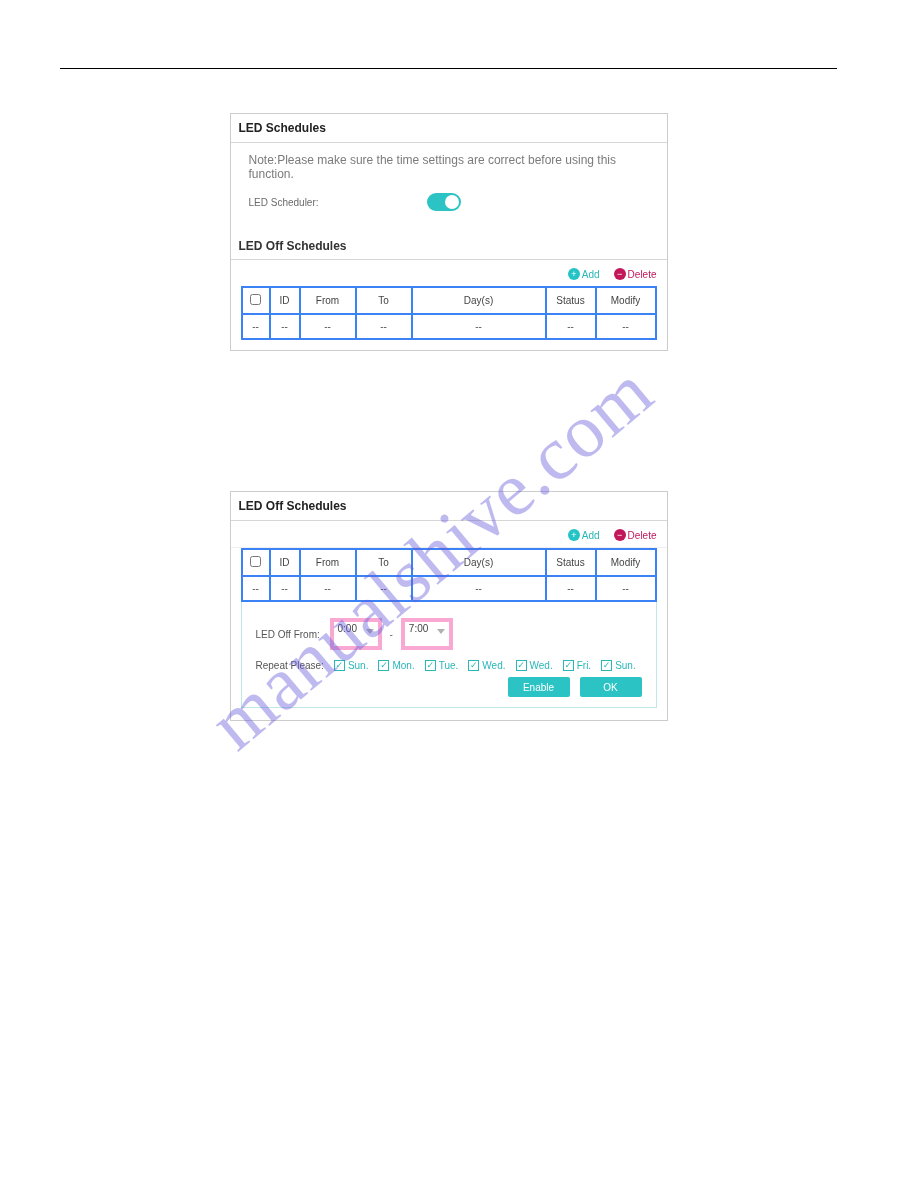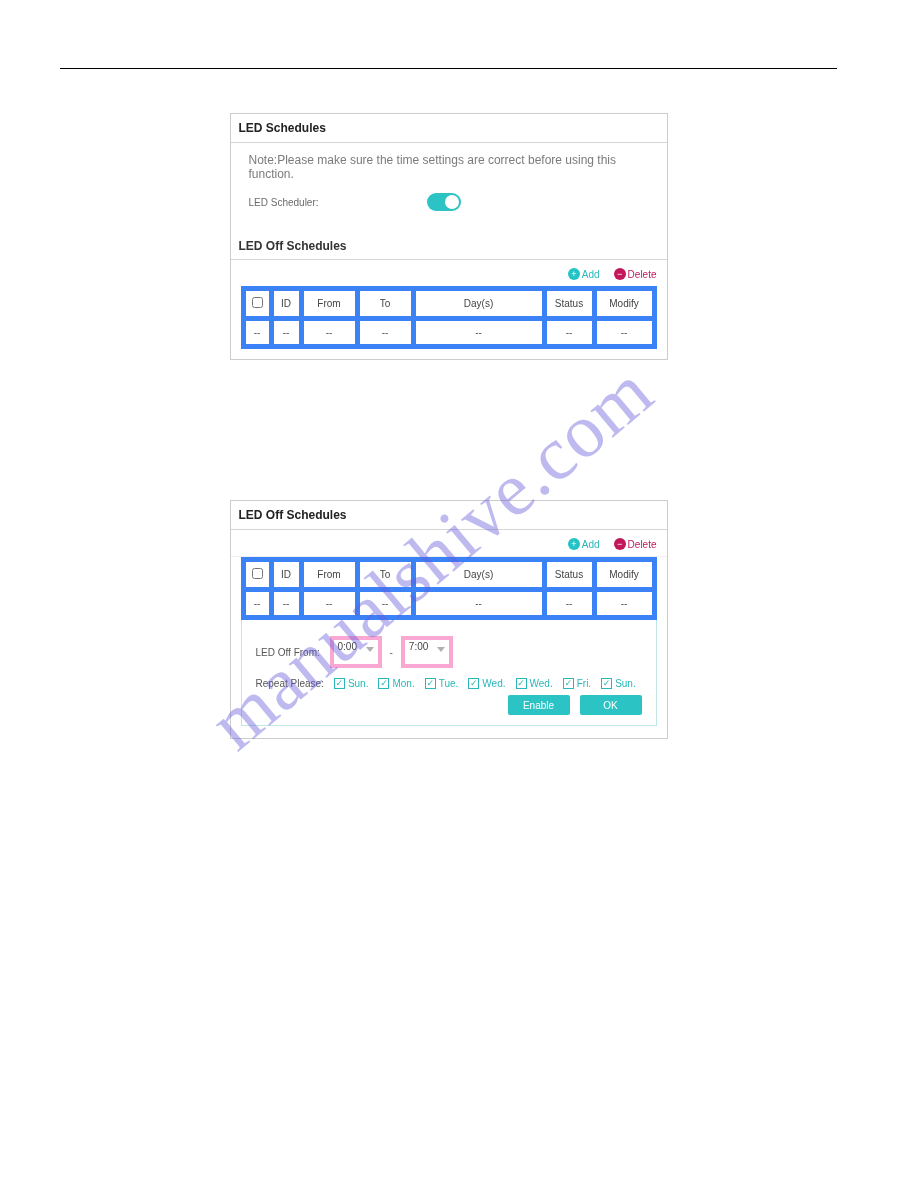--- a/index.html
+++ b/index.html
@@ -23,21 +23,21 @@
   .action-bar { display: flex; justify-content: flex-end; gap: 14px; padding: 8px 10px 6px 10px; font-size: 10px; }
   .action-bar.bordered { border-bottom: 1px solid #f0f0f0; }
   .icon-circle { width: 12px; height: 12px; border-radius: 50%; display: inline-flex; align-items: center; justify-content: center; font-size: 9px; color: #fff; line-height: 1; margin-right: 2px; }
   .add-icon { background: #24c3c6; }
   .del-icon { background: #c2185b; }
   .action-add { color: #29b7b9; display: flex; align-items: center; cursor: pointer; }
   .action-del { color: #c2185b; display: flex; align-items: center; cursor: pointer; }
 
   .tbl-wrap { padding: 0 10px 10px 10px; }
   table.grid { width: 100%; border-collapse: collapse; font-size: 10px; color: #555; table-layout: fixed; }
-  table.grid th, table.grid td { border: 5px solid #3b82f6; padding: 6px 4px; text-align: center; font-weight: normal; }
+  table.grid th, table.grid td { border: 2px solid #3b82f6; padding: 6px 4px; text-align: center; font-weight: normal; }
   table.grid th { background: #fff; color: #444; }
   .chk { width: 11px; height: 11px; }
 
   .panel2 .tbl-wrap { padding: 0 10px 0 10px; }
 
   .editor { margin: 0 10px 12px 10px; border: 1px solid #bfe7e6; border-top: none; padding: 16px 14px 10px 14px; font-size: 10px; color: #555; }
   .ed-row { display: flex; align-items: center; gap: 6px; margin-bottom: 10px; flex-wrap: nowrap; }
   .ed-label { color: #555; min-width: 68px; }
   .sel { display: inline-flex; align-items: flex-end; justify-content: space-between; width: 52px; height: 18px; border: 4px solid #f9a8d4; padding: 12px 4px; font-size: 10px; color: #444; background: #fff; cursor: pointer; }
   .caret { width: 0; height: 0; border-left: 4px solid transparent; border-right: 4px solid transparent; border-top: 5px solid #b0b0b0; }

